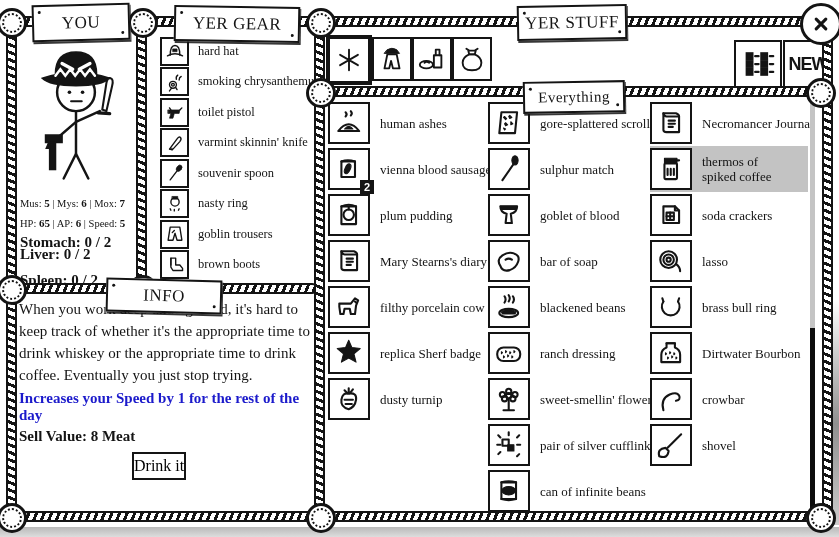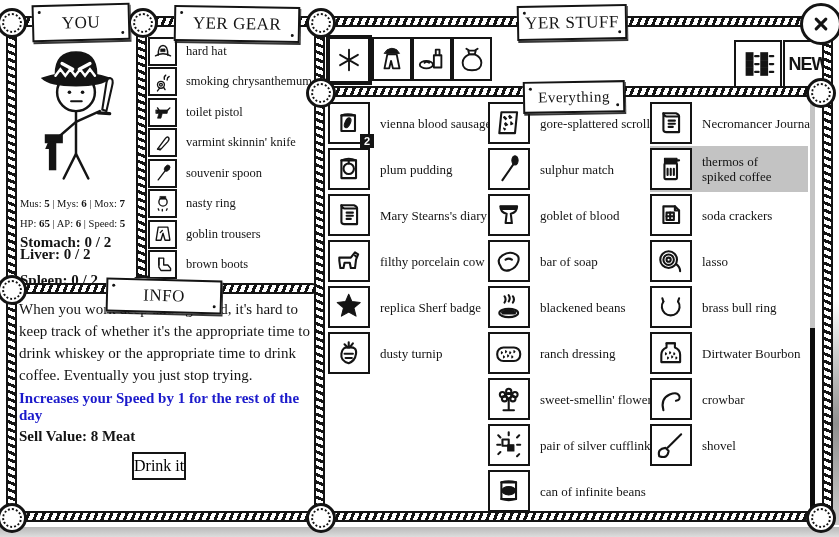--- a/index.html
+++ b/index.html
@@ -27,21 +27,21 @@
     position:relative;flex:none;}
   .ibox svg{width:88%;height:88%;}
   .ibox svg *{stroke:#141414;fill:none;stroke-width:2;stroke-linecap:round;stroke-linejoin:round;}
   .ibox svg .f{fill:#141414;stroke:#141414;stroke-width:1;}
   .ibox svg text{stroke:none;font-family:"Liberation Serif",serif;}
   .qty{position:absolute;right:-6px;bottom:-6px;width:14px;height:14px;background:#141414;color:#fff;
     font-family:"Liberation Sans",sans-serif;font-size:11px;font-weight:bold;display:flex;
     align-items:center;justify-content:center;z-index:5;}
 
   
-  #gear-list{position:absolute;left:148px;top:36px;width:166px;z-index:1;}
+  #gear-list{position:absolute;left:160px;top:36px;width:166px;z-index:1;}
   .gear-row{display:flex;align-items:center;height:30.5px;cursor:pointer;}
   .gear-row .ibox{width:25px;height:25px;}
   .gear-row .lbl{margin-left:9px;font-size:12.5px;white-space:nowrap;}
 
   
   #you-figure{position:absolute;left:22px;top:38px;z-index:1;}
   .statline{position:absolute;left:20px;font-size:10.5px;white-space:nowrap;z-index:1;}
   .statline b{font-size:11px;}
   .organline{position:absolute;left:20px;font-size:15px;font-weight:bold;white-space:nowrap;z-index:1;}
 
@@ -265,20 +265,30 @@
   <div id="close-btn">
     <svg viewBox="0 0 32 32">
       <path d="M9 9l14 14M23 9L9 23" stroke="#141414" stroke-width="4.5" stroke-linecap="round"></path>
     </svg>
   </div>
 
   <div class="stuff-col" id="col0" style="left:328px;width:158px;">
       <div class="item-row">
         <div class="ibox">
           <svg viewBox="0 0 32 32">
+            <path d="M6 24q10-13 20 0z"></path>
+            <path class="f" d="M12 22q4-5 8 0z"></path>
+            <path d="M13 10q2-2 0-4M18 9q2-2 0-4"></path>
+          </svg>
+        </div>
+        <span class="lbl">human ashes</span>
+      </div>
+      <div class="item-row">
+        <div class="ibox">
+          <svg viewBox="0 0 32 32">
             <path d="M9 9h13v15H9z"></path>
             <path d="M9 9q6-2 13 0"></path>
             <ellipse class="f" cx="15" cy="16" rx="2.5" ry="5" transform="rotate(25 15 16)"></ellipse>
           </svg>
           <div class="qty">2</div>
         </div>
         <span class="lbl">vienna blood sausages</span>
       </div>
       <div class="item-row">
         <div class="ibox">

